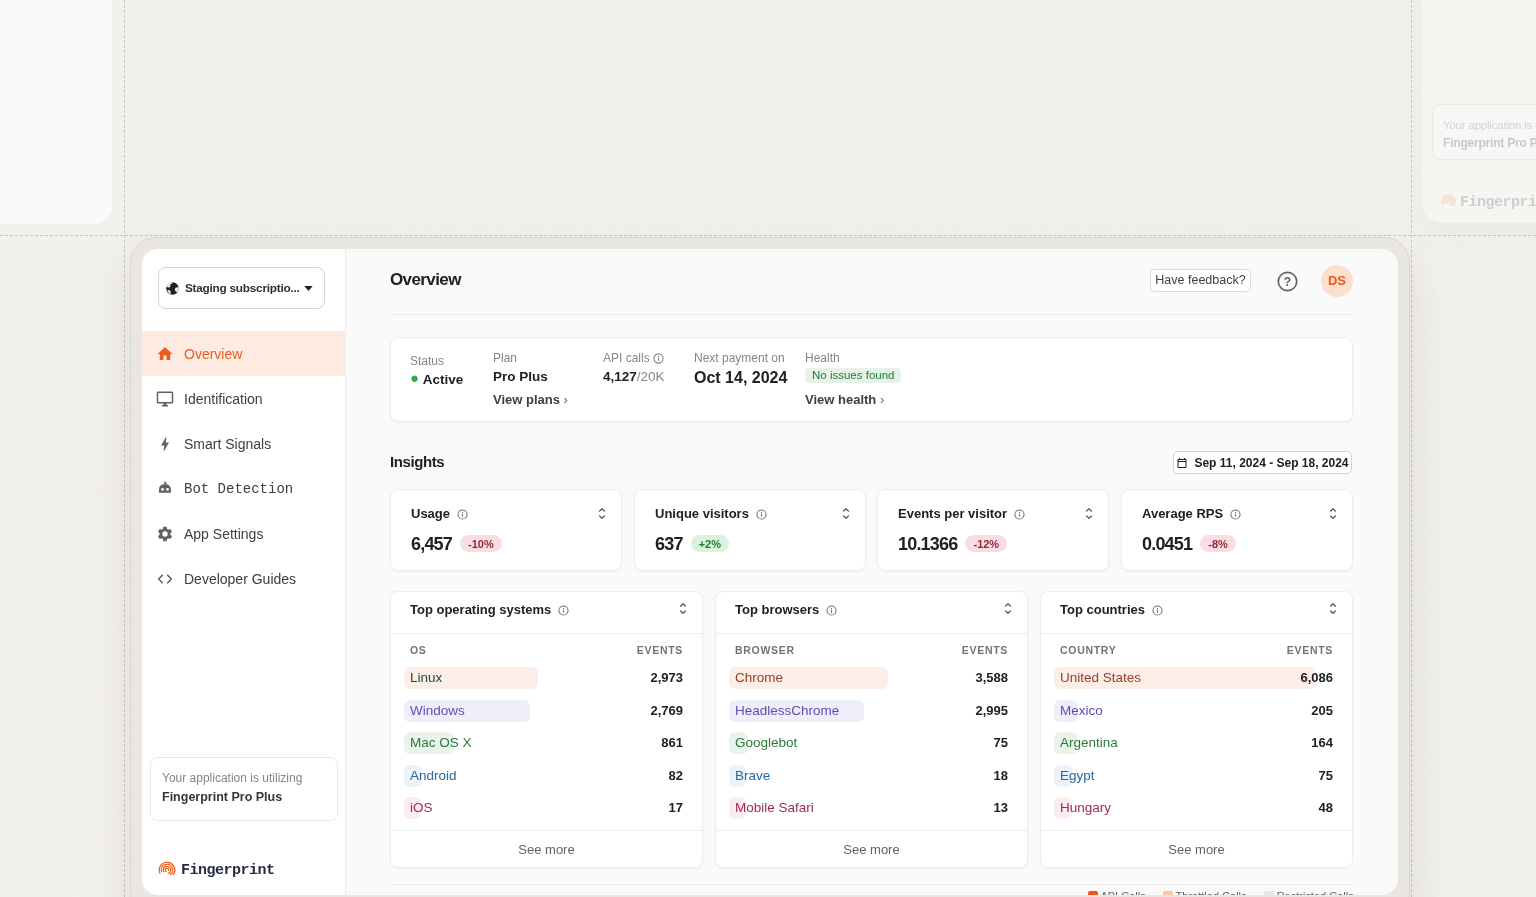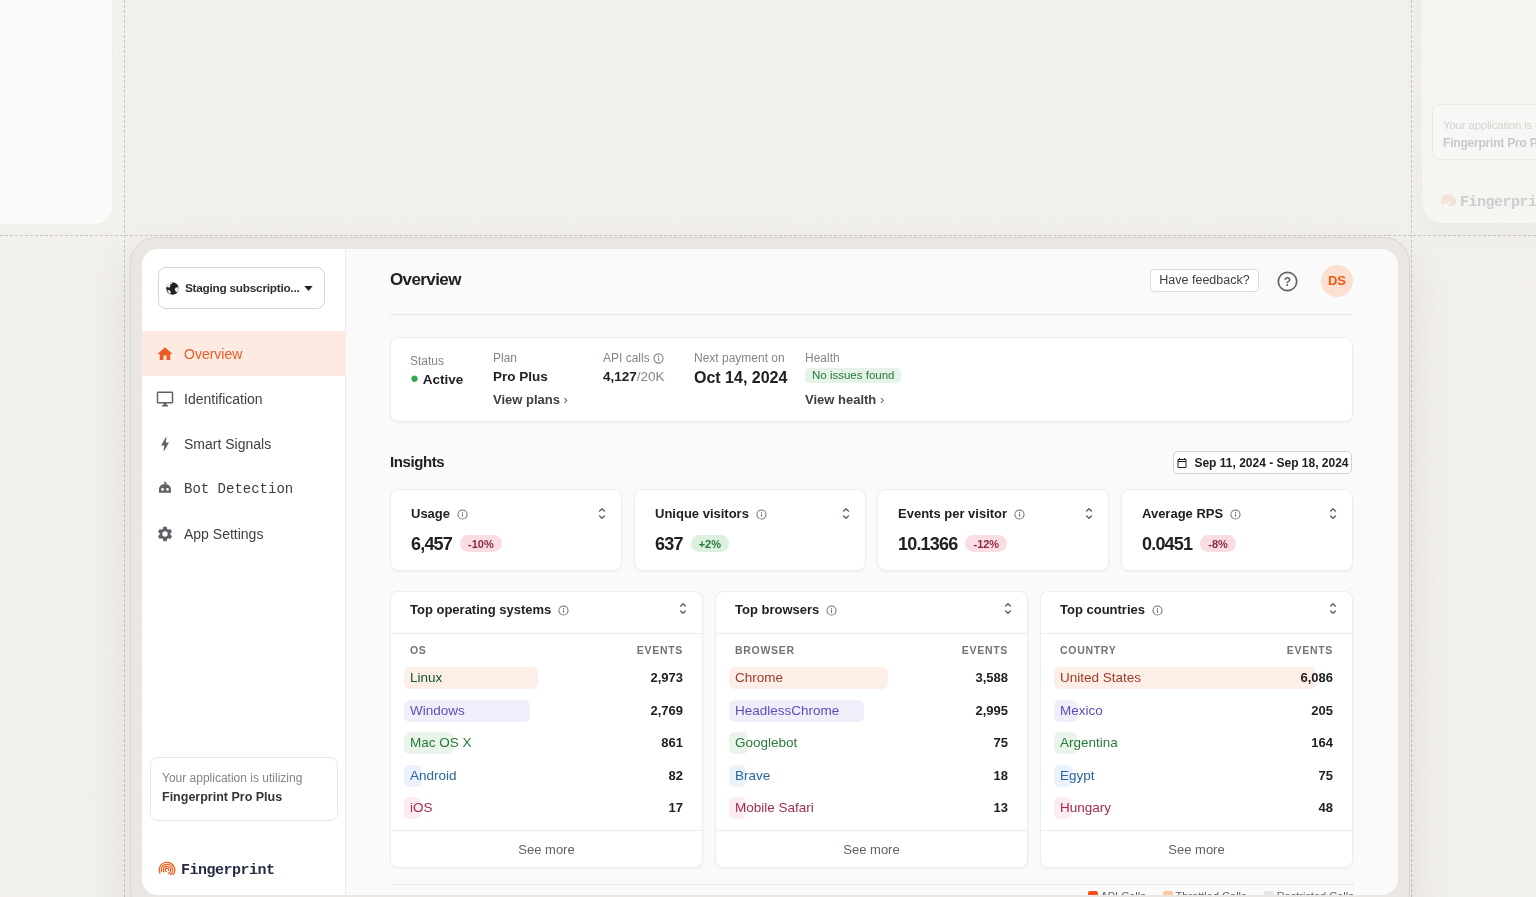--- a/index.html
+++ b/index.html
@@ -109,37 +109,43 @@
           <path fill-rule="evenodd" d="M13.2 3.2a1.2 1.2 0 1 0-2.4 0c0 .44.24.83.6 1.04V5.6h3.6zm-1.2 2.2c4.7 0 8 3.1 8 7.5V17H4v-4.1c0-4.4 3.3-7.5 8-7.5zM8.7 10.6a1.9 1.9 0 1 1 0 3.8 1.9 1.9 0 0 1 0-3.8zm6.6 0a1.9 1.9 0 1 1 0 3.8 1.9 1.9 0 0 1 0-3.8z" fill="#5f6368"></path>
         </svg>
         Bot Detection
       </div>
       <div class="navitem" style="top:262px;">
         <svg class="ic" viewBox="0 0 24 24">
           <path d="M19.14 12.94c.04-.3.06-.61.06-.94 0-.32-.02-.64-.07-.94l2.03-1.58c.18-.14.23-.41.12-.61l-1.92-3.32c-.12-.22-.37-.29-.59-.22l-2.39.96c-.5-.38-1.03-.7-1.62-.94l-.36-2.54c-.04-.24-.24-.41-.48-.41h-3.84c-.24 0-.43.17-.47.41l-.36 2.54c-.59.24-1.13.57-1.62.94l-2.39-.96c-.22-.08-.47 0-.59.22L2.74 8.87c-.12.21-.08.47.12.61l2.03 1.58c-.05.3-.09.63-.09.94s.02.64.07.94l-2.03 1.58c-.18.14-.23.41-.12.61l1.92 3.32c.12.22.37.29.59.22l2.39-.96c.5.38 1.03.7 1.62.94l.36 2.54c.05.24.24.41.48.41h3.84c.24 0 .44-.17.47-.41l.36-2.54c.59-.24 1.13-.56 1.62-.94l2.39.96c.22.08.47 0 .59-.22l1.92-3.32c.12-.22.07-.47-.12-.61l-2.01-1.58zM12 15.6A3.6 3.6 0 1 1 12 8.4a3.6 3.6 0 0 1 0 7.2z" fill="#5f6368"></path>
         </svg>
         App Settings
       </div>
+      <div class="navitem" style="top:307px;">
+        <svg class="ic" viewBox="0 0 24 24" fill="none" stroke="#5f6368" stroke-width="2.2" stroke-linecap="round" stroke-linejoin="round">
+          <path d="M8.5 7L3.5 12l5 5M15.5 7l5 5-5 5"></path>
+        </svg>
+        Developer Guides
+      </div>
 
       <div class="abs" style="left:8px;top:508px;width:188px;height:64px;border:1px solid #e8e8e8;border-radius:8px;background:#fff;">
         <div class="abs" style="left:11px;top:13px;font-size:12px;color:#80868b;">Your application is utilizing</div>
         <div class="abs" style="left:11px;top:32px;font-size:12.5px;font-weight:bold;color:#33363a;">Fingerprint Pro Plus</div>
       </div>
 
       <svg class="abs" style="left:15px;top:611px;" width="20" height="20" viewBox="0 0 24 24" fill="none" stroke="#f1560f" stroke-width="1.45" stroke-linecap="round">
         <path d="M3.57 15.93 A9.3 9.3 0 1 1 19.62 17.33"></path>
         <path d="M5.34 13.79 A6.9 6.9 0 1 1 15.96 17.65"></path>
         <path d="M8.10 14.25 A4.5 4.5 0 1 1 13.54 16.23"></path>
         <path d="M10.95 13.82 A2.1 2.1 0 1 1 14.07 12.36"></path>
       </svg>
       <div class="abs" style="left:39px;top:613px;font-family:'Liberation Mono',monospace;font-size:15px;font-weight:bold;color:#272e44;letter-spacing:-.5px;">Fingerprint</div>
     </div>
     <div id="content">
       <div class="abs" style="left:248px;top:21px;font-size:17px;font-weight:bold;letter-spacing:-.6px;color:#202124;">Overview</div>
-      <div class="abs" style="left:1008px;top:20px;width:109px;height:23px;border:1px solid #dadce0;border-radius:4px;background:#fff;text-align:center;line-height:21px;font-size:12.5px;color:#3c4043;">Have feedback?</div>
+      <div class="abs" style="left:1008px;top:20px;width:101px;height:23px;border:1px solid #dadce0;border-radius:4px;background:#fff;text-align:center;line-height:21px;font-size:12.5px;color:#3c4043;">Have feedback?</div>
       <svg class="abs" style="left:1135px;top:22px;" width="21" height="21" viewBox="0 0 21 21">
         <circle cx="10.5" cy="10.5" r="9.2" fill="none" stroke="#5f6368" stroke-width="1.7"></circle>
         <text x="10.5" y="14.8" text-anchor="middle" font-family="Liberation Sans" font-size="12" font-weight="bold" fill="#5f6368">?</text>
       </svg>
       <div class="abs" style="left:1179px;top:16px;width:32px;height:32px;border-radius:50%;background:#fbdfd0;text-align:center;line-height:32px;font-size:13px;font-weight:bold;color:#eb5a17;">DS</div>
       <div class="abs" style="left:248px;top:65px;width:963px;border-top:1px solid #e9e9e9;"></div>
 
       <div class="card" style="left:248px;top:88px;width:963px;height:85px;">
         <div class="abs" style="left:19px;top:13px;"><span class="lbl">Status</span></div>
         <div class="abs" style="left:19px;top:31px;font-size:13.5px;"><span style="color:#34a853;font-size:15px;vertical-align:1px;">●</span>&nbsp;<b style="color:#202124;">Active</b></div>

